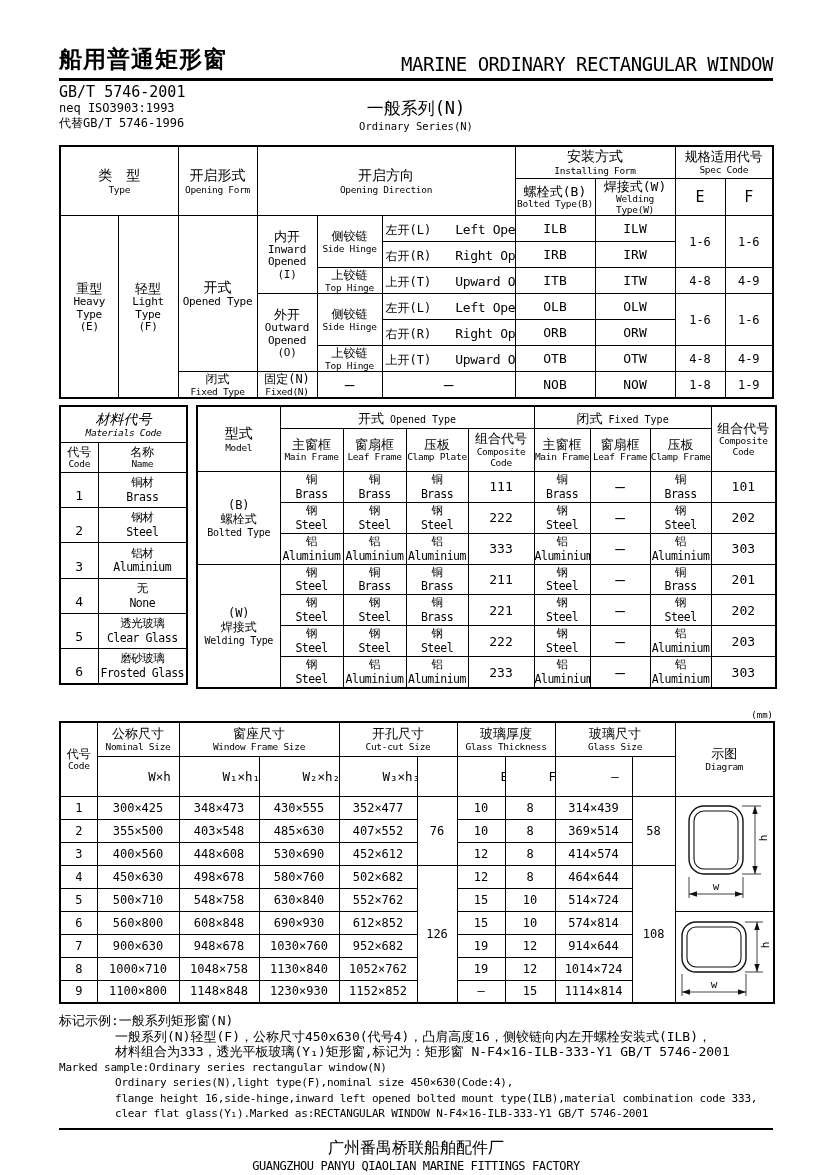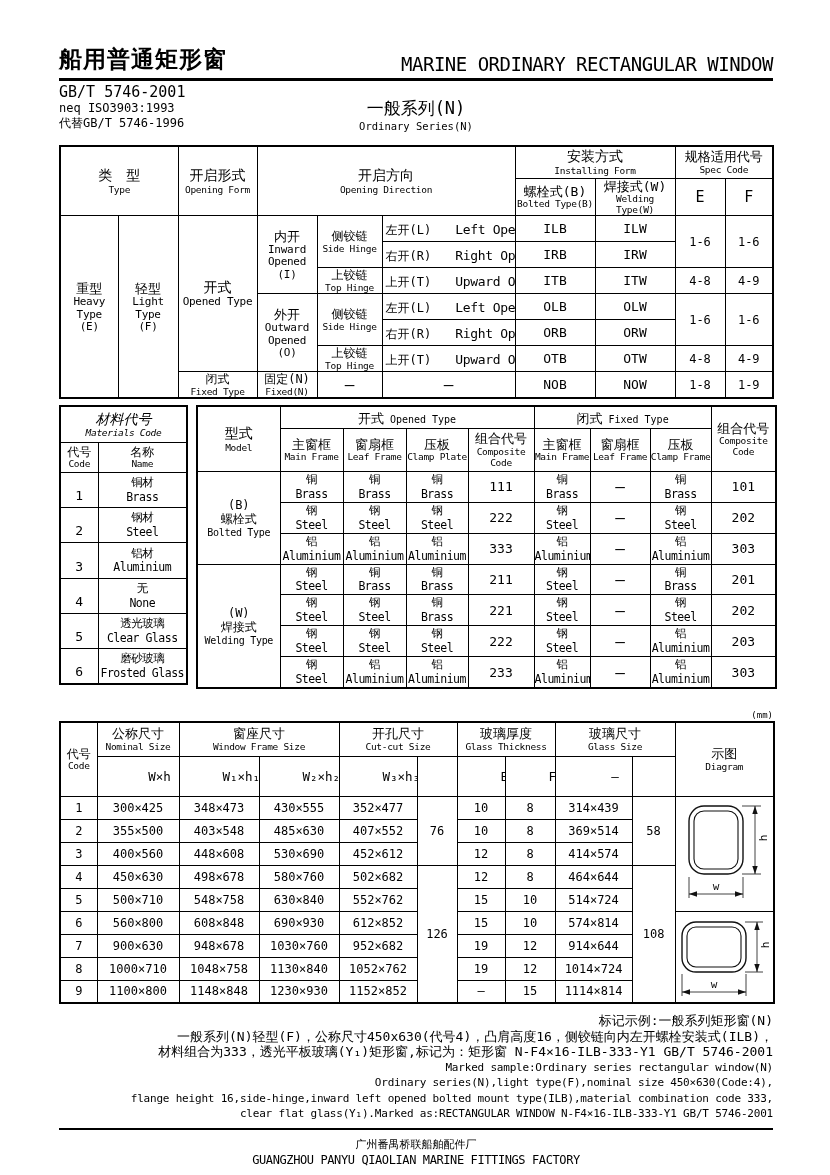--- a/index.html
+++ b/index.html
@@ -60,27 +60,27 @@
   #t3 tr.sh { height:40px; }
   #t3 td { font-size:12px; }
   #t3 tr.sh td { font-size:12.5px;padding-left:43px; }
   #t3 td.diag { vertical-align:middle; }
   #t3 td.diag svg { display:block; margin:0 auto; }
   svg line, svg rect { stroke:#111; fill:none; }
   svg polygon { fill:#111; stroke:none; }
   svg text { fill:#111; font-size:11px; font-family:"DejaVu Sans Mono","DejaVu Sans",sans-serif; }
   
   .notes { margin-top:9px; }
-  .note-line { font-size:13px; line-height:15.5px; white-space:nowrap;text-align:right; }
+  .note-line { font-size:13px; line-height:15.5px; white-space:nowrap; }
   .note-line.en { font-size:11px; letter-spacing:-0.2px; display:block; }
   .note-line.indent { padding-left:56px; }
   
   .footer-rule { border-top:2px solid #000; margin-top:6px; }
   .factory { text-align:center; margin-top:8px; }
-  .factory-cn { font-size:11px; line-height:1.3; }
+  .factory-cn { font-size:16px; line-height:1.3; }
   .factory-en { font-size:12px; letter-spacing:-0.4px; line-height:1.4; }
   .page-num { text-align:center; font-size:12px; margin-top:12px; }
 </style>
 </head>
 <body>
 
 <div class="page">
 
   <div class="masthead">
     <div class="title-cn">船用普通矩形窗</div>

